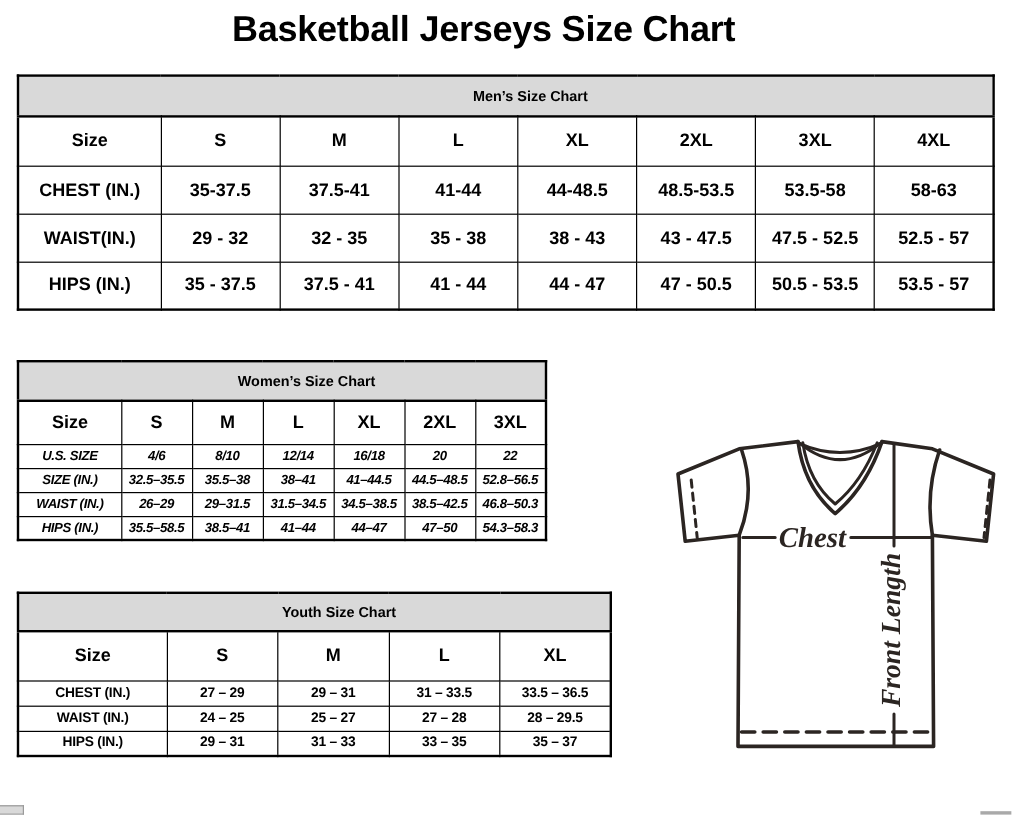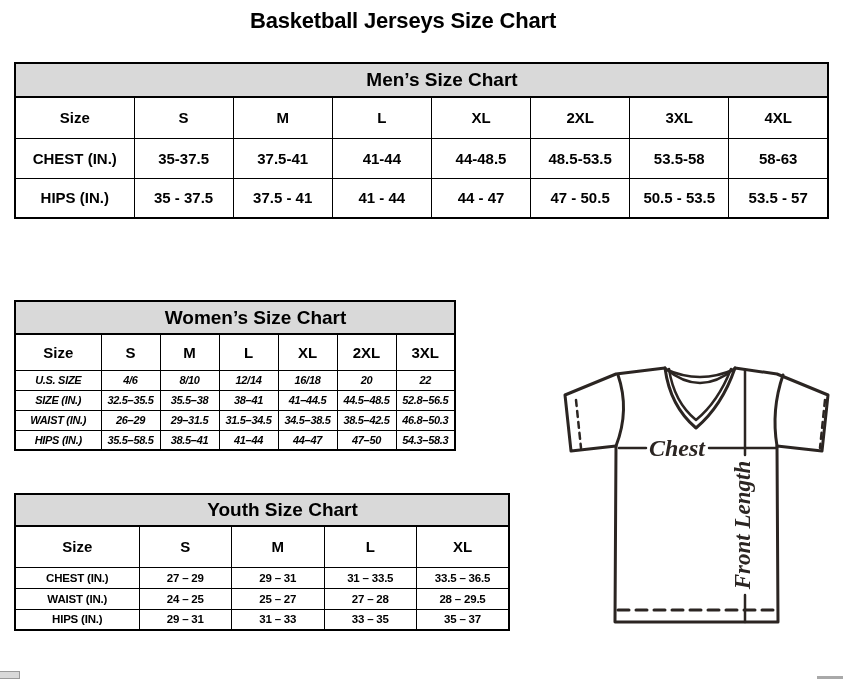--- a/index.html
+++ b/index.html
@@ -1,34 +1,34 @@
 <!DOCTYPE html>
 <html><head>
 <meta charset="utf-8">
 <style>
   * { margin: 0; padding: 0; box-sizing: border-box; }
   html, body { width: 843px; height: 679px; background: #ffffff; overflow: hidden; }
   body { position: relative; font-family: "Liberation Sans", sans-serif; color: #000; }
 
   .page-title {
     position: absolute; top: 8px; left: 0; width: 806px;
-    text-align: center; font-size: 22px; font-weight: bold;
+    text-align: center; font-size: 30px; font-weight: bold;
     letter-spacing: -0.2px;
   }
 
   .table-host { position: absolute; }
   .table-host table {
     width: 100%; table-layout: fixed;
     border-collapse: collapse; border: 2px solid #000;
   }
   .table-host th, .table-host td {
     border: 1px solid #000; text-align: center; vertical-align: middle;
     font-weight: bold; padding: 0 2px; overflow: hidden;
   }
-  th.band { background: #d9d9d9; font-size: 19px; border-bottom: 2px solid #000; padding-left: 43px; }
+  th.band { background: #d9d9d9; font-size: 12px; border-bottom: 2px solid #000; padding-left: 43px; }
 
   .mens  { left: 14px; top: 62px;  width: 815px; }
   .mens th.band { height: 34px; }
   .mens th.colhead { height: 41px; font-size: 15px; }
   .mens th.rowlabel, .mens td { height: 40px; font-size: 15px; }
 
   .womens { left: 14px; top: 300px; width: 442px; }
   .womens th.band { height: 33px; }
   .womens th.colhead { height: 36px; font-size: 15px; }
   .womens th.rowlabel, .womens td { height: 20px; font-size: 11px; letter-spacing: -0.3px; font-style: italic; }
@@ -83,20 +83,30 @@
           <th class="rowlabel">CHEST (IN.)</th>
           <td>35-37.5</td>
           <td>37.5-41</td>
           <td>41-44</td>
           <td>44-48.5</td>
           <td>48.5-53.5</td>
           <td>53.5-58</td>
           <td>58-63</td>
         </tr>
         <tr>
+          <th class="rowlabel">WAIST(IN.)</th>
+          <td>29 - 32</td>
+          <td>32 - 35</td>
+          <td>35 - 38</td>
+          <td>38 - 43</td>
+          <td>43 - 47.5</td>
+          <td>47.5 - 52.5</td>
+          <td>52.5 - 57</td>
+        </tr>
+        <tr>
           <th class="rowlabel">HIPS (IN.)</th>
           <td>35 - 37.5</td>
           <td>37.5 - 41</td>
           <td>41 - 44</td>
           <td>44 - 47</td>
           <td>47 - 50.5</td>
           <td>50.5 - 53.5</td>
           <td>53.5 - 57</td>
         </tr>
       </tbody>

